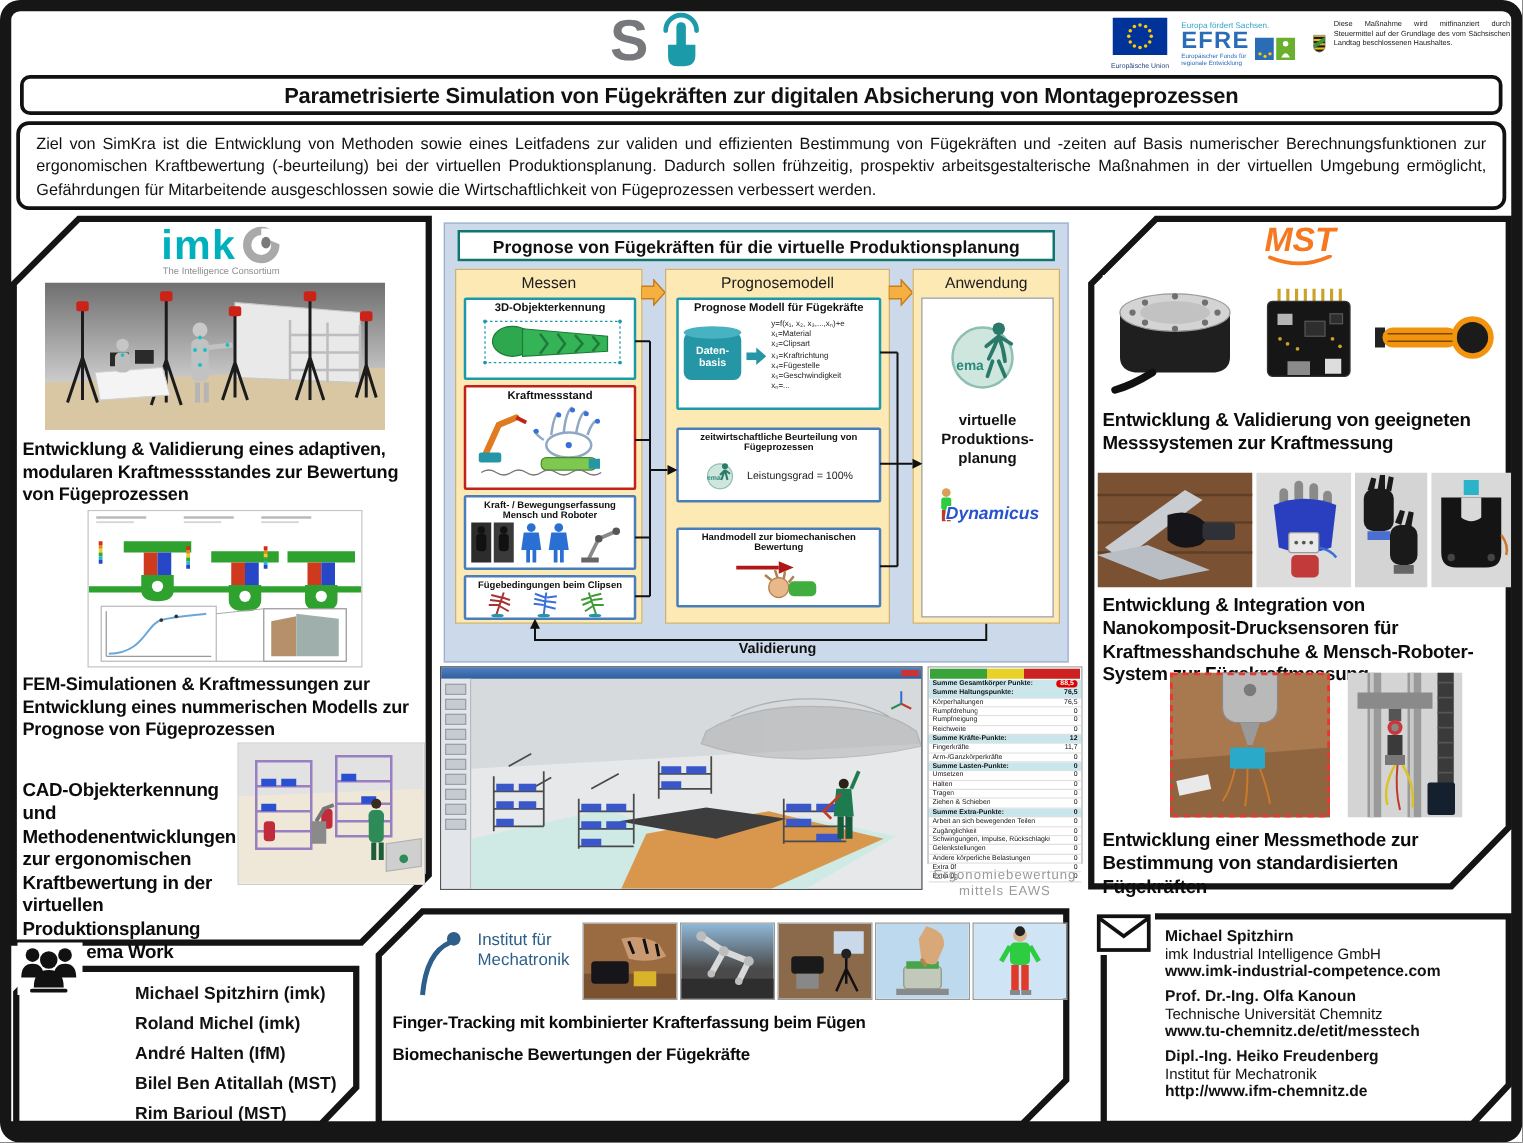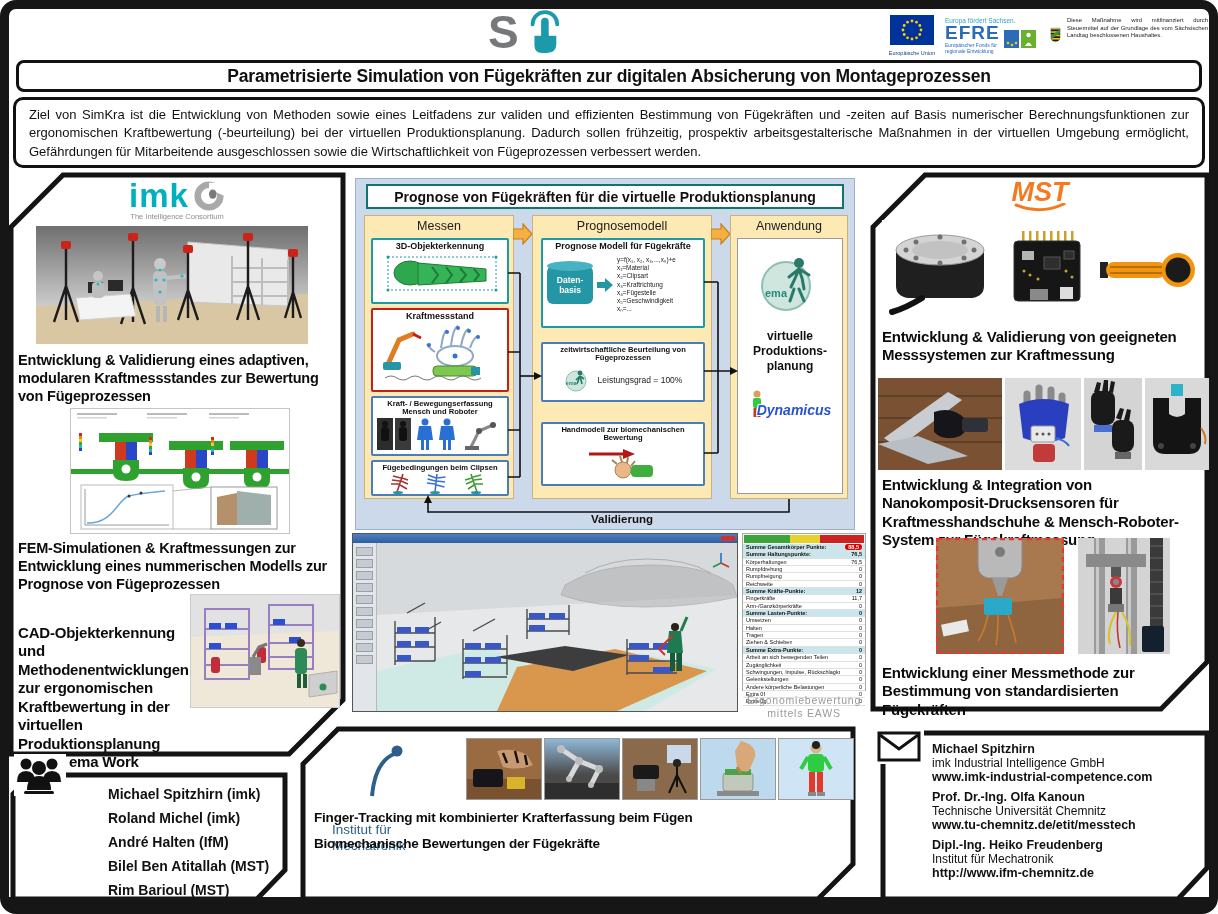--- a/index.html
+++ b/index.html
@@ -71,21 +71,21 @@
   .eaws{left:742px;top:533px;width:124px;height:158px;background:#f6f6f6;border:1px solid #aaa;box-sizing:border-box;}
   .eaws-bar{height:8px;background:linear-gradient(90deg,#3aa33a 0 38%,#e8d22a 38% 63%,#cc2222 63% 100%);margin:1px;}
   .eaws-row{display:flex;justify-content:space-between;align-items:center;font-size:5.5px;line-height:6.35px;
             padding:0 3px;background:#fff;border-bottom:0.5px solid #e0e0e0;}
   .eaws-row .el{white-space:nowrap;overflow:hidden;max-width:94px;}
   .eaws-row.section,.eaws-row.total{background:#c9e6ec;font-weight:bold;}
   .ev.badge{background:#d00;color:#fff;border-radius:5px;padding:0 3px;font-weight:bold;}
   .eaws-caption{left:742px;top:694px;width:124px;text-align:center;font-size:10.5px;letter-spacing:0.8px;
                 color:#9a9a9a;line-height:1.2;}
   
-  .ifm-logo{display:flex;align-items:flex-end;gap:24px;flex-direction:column;}
+  .ifm-logo{display:flex;align-items:flex-start;gap:10px;}
   .ifm-name{font-size:13.5px;color:#2d5f8a;line-height:1.15;}
   .ifm-lines{position:absolute;left:14px;top:84px;width:528px;}
   .ifm-lines .h{font-size:13.5px;margin-bottom:9px;}
   
   .mst-logo{font-size:27px;font-weight:900;font-style:italic;color:#f47920;letter-spacing:0px;line-height:24px;}
   
   .contact-list{padding:12px 0 0 52px;}
   .c-name{font-size:12.5px;font-weight:bold;}
   .c-org{font-size:12px;}
   .c-url{font-size:12.5px;font-weight:bold;margin-bottom:6px;}

